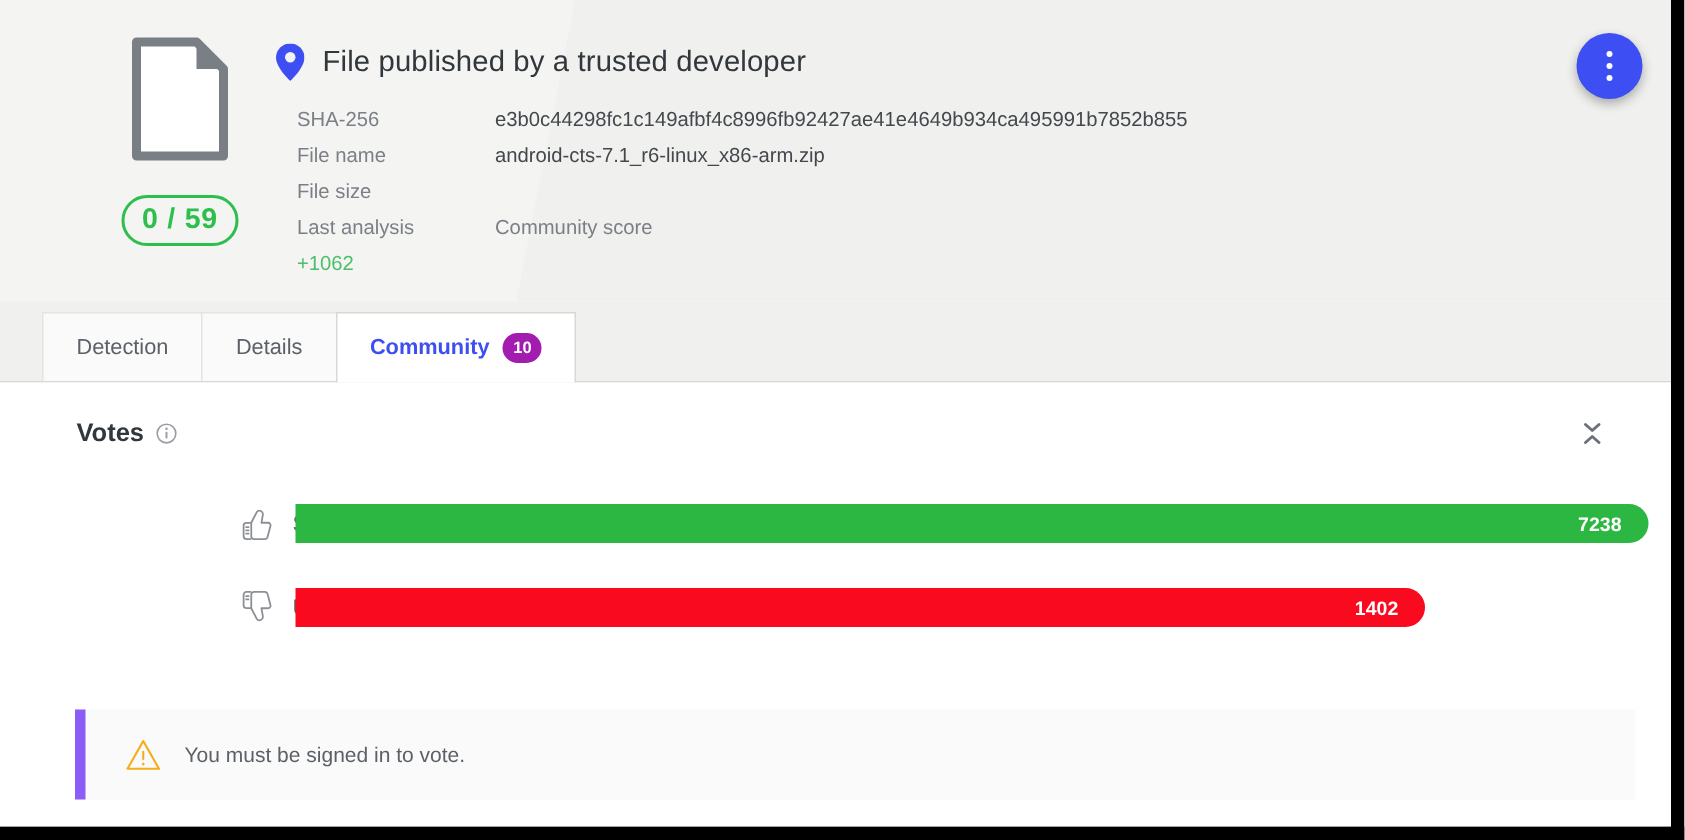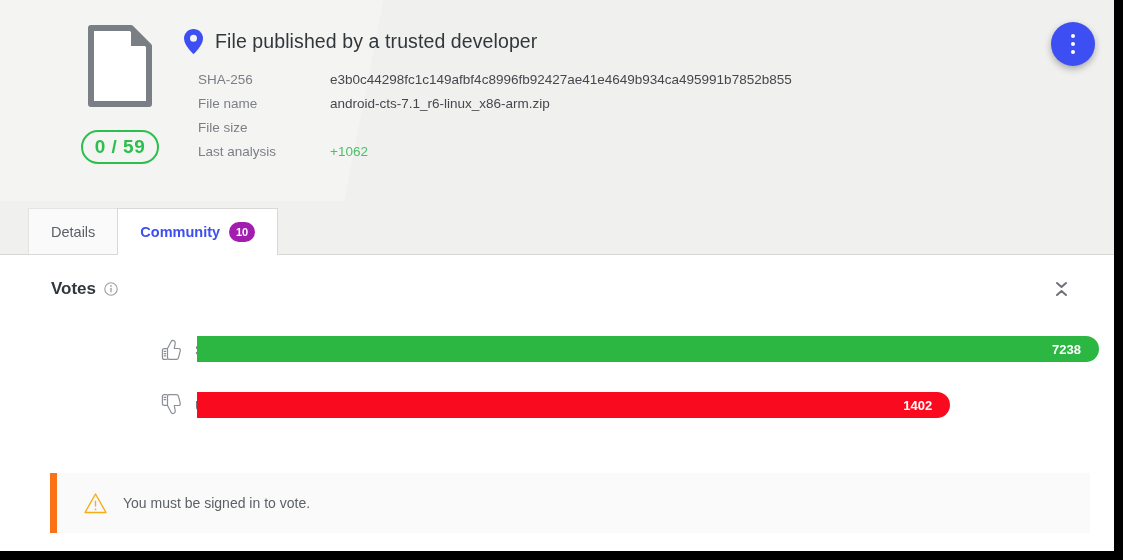--- a/index.html
+++ b/index.html
@@ -238,21 +238,21 @@
     margin-left: 13px;
   }
   .bar.safe { background: #2cb742; }
   .bar.unsafe { background: #fa0a1e; }
 
   
   #notice {
     margin: 40px 0 0 22px;
     height: 60px;
     background: #fafafa;
-    border-left: 7px solid #f97316;
+    border-left: 7px solid #8b5cf6;
     display: flex;
     align-items: center;
     gap: 15px;
     padding-left: 26px;
     width: 1040px;
   }
   #warn-icon { width: 25px; height: 25px; display: block; flex: 0 0 auto; }
   #notice-text { font-size: 14px; color: #5c6168; }
 </style>
 </head>
@@ -286,34 +286,38 @@
         <div class="meta-value">e3b0c44298fc1c149afbf4c8996fb92427ae41e4649b934ca495991b7852b855</div>
 
         <div class="meta-label">File name</div>
         <div class="meta-value">android-cts-7.1_r6-linux_x86-arm.zip</div>
 
         <div class="meta-label">File size</div>
         <div class="meta-value"></div>
 
         <div class="meta-label">Last analysis</div>
 
+        <div class="meta-label">Community score</div>
         <div class="meta-value score-positive">+1062</div>
       </div>
 
       <button id="fab">
         <span></span>
         <span></span>
         <span></span>
       </button>
 
     </div>
   </div>
 
   <div id="tabs">
 
+    <div class="tab">
+      <span>Detection</span>
+    </div>
 
     <div class="tab">
       <span>Details</span>
     </div>
 
 
     <div class="tab active">
       <span>Community</span>
       <span id="tab-badge">10</span>
     </div>

